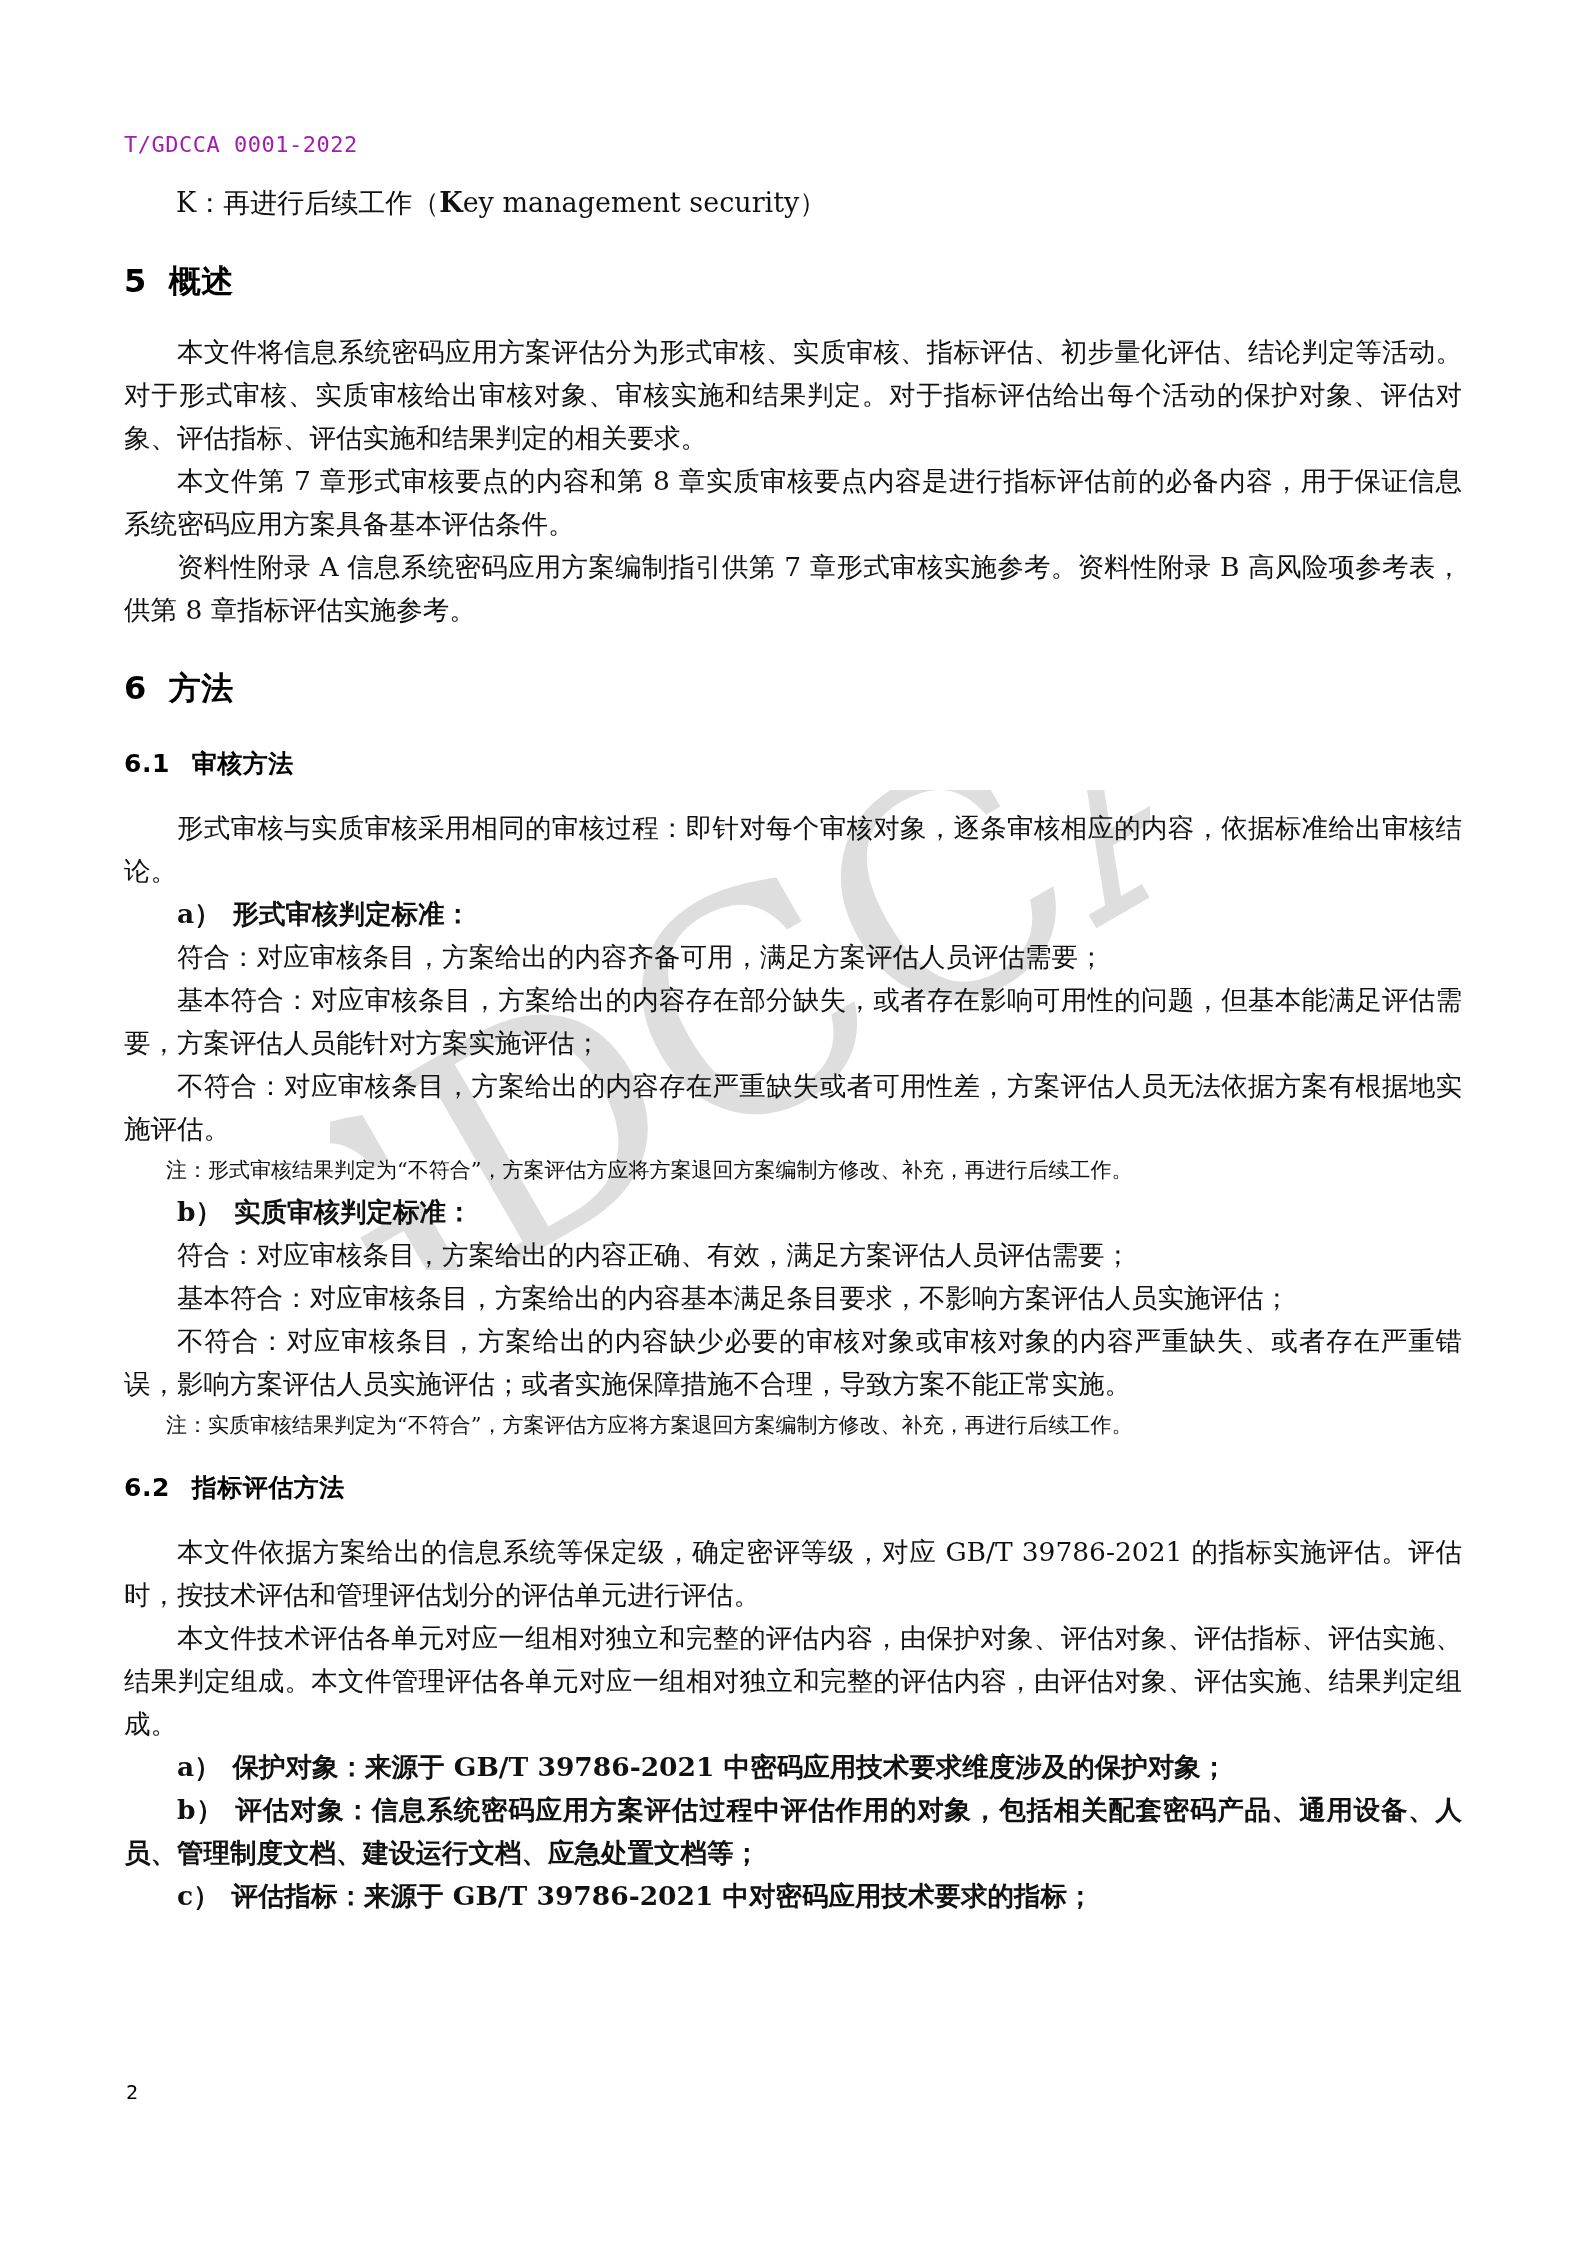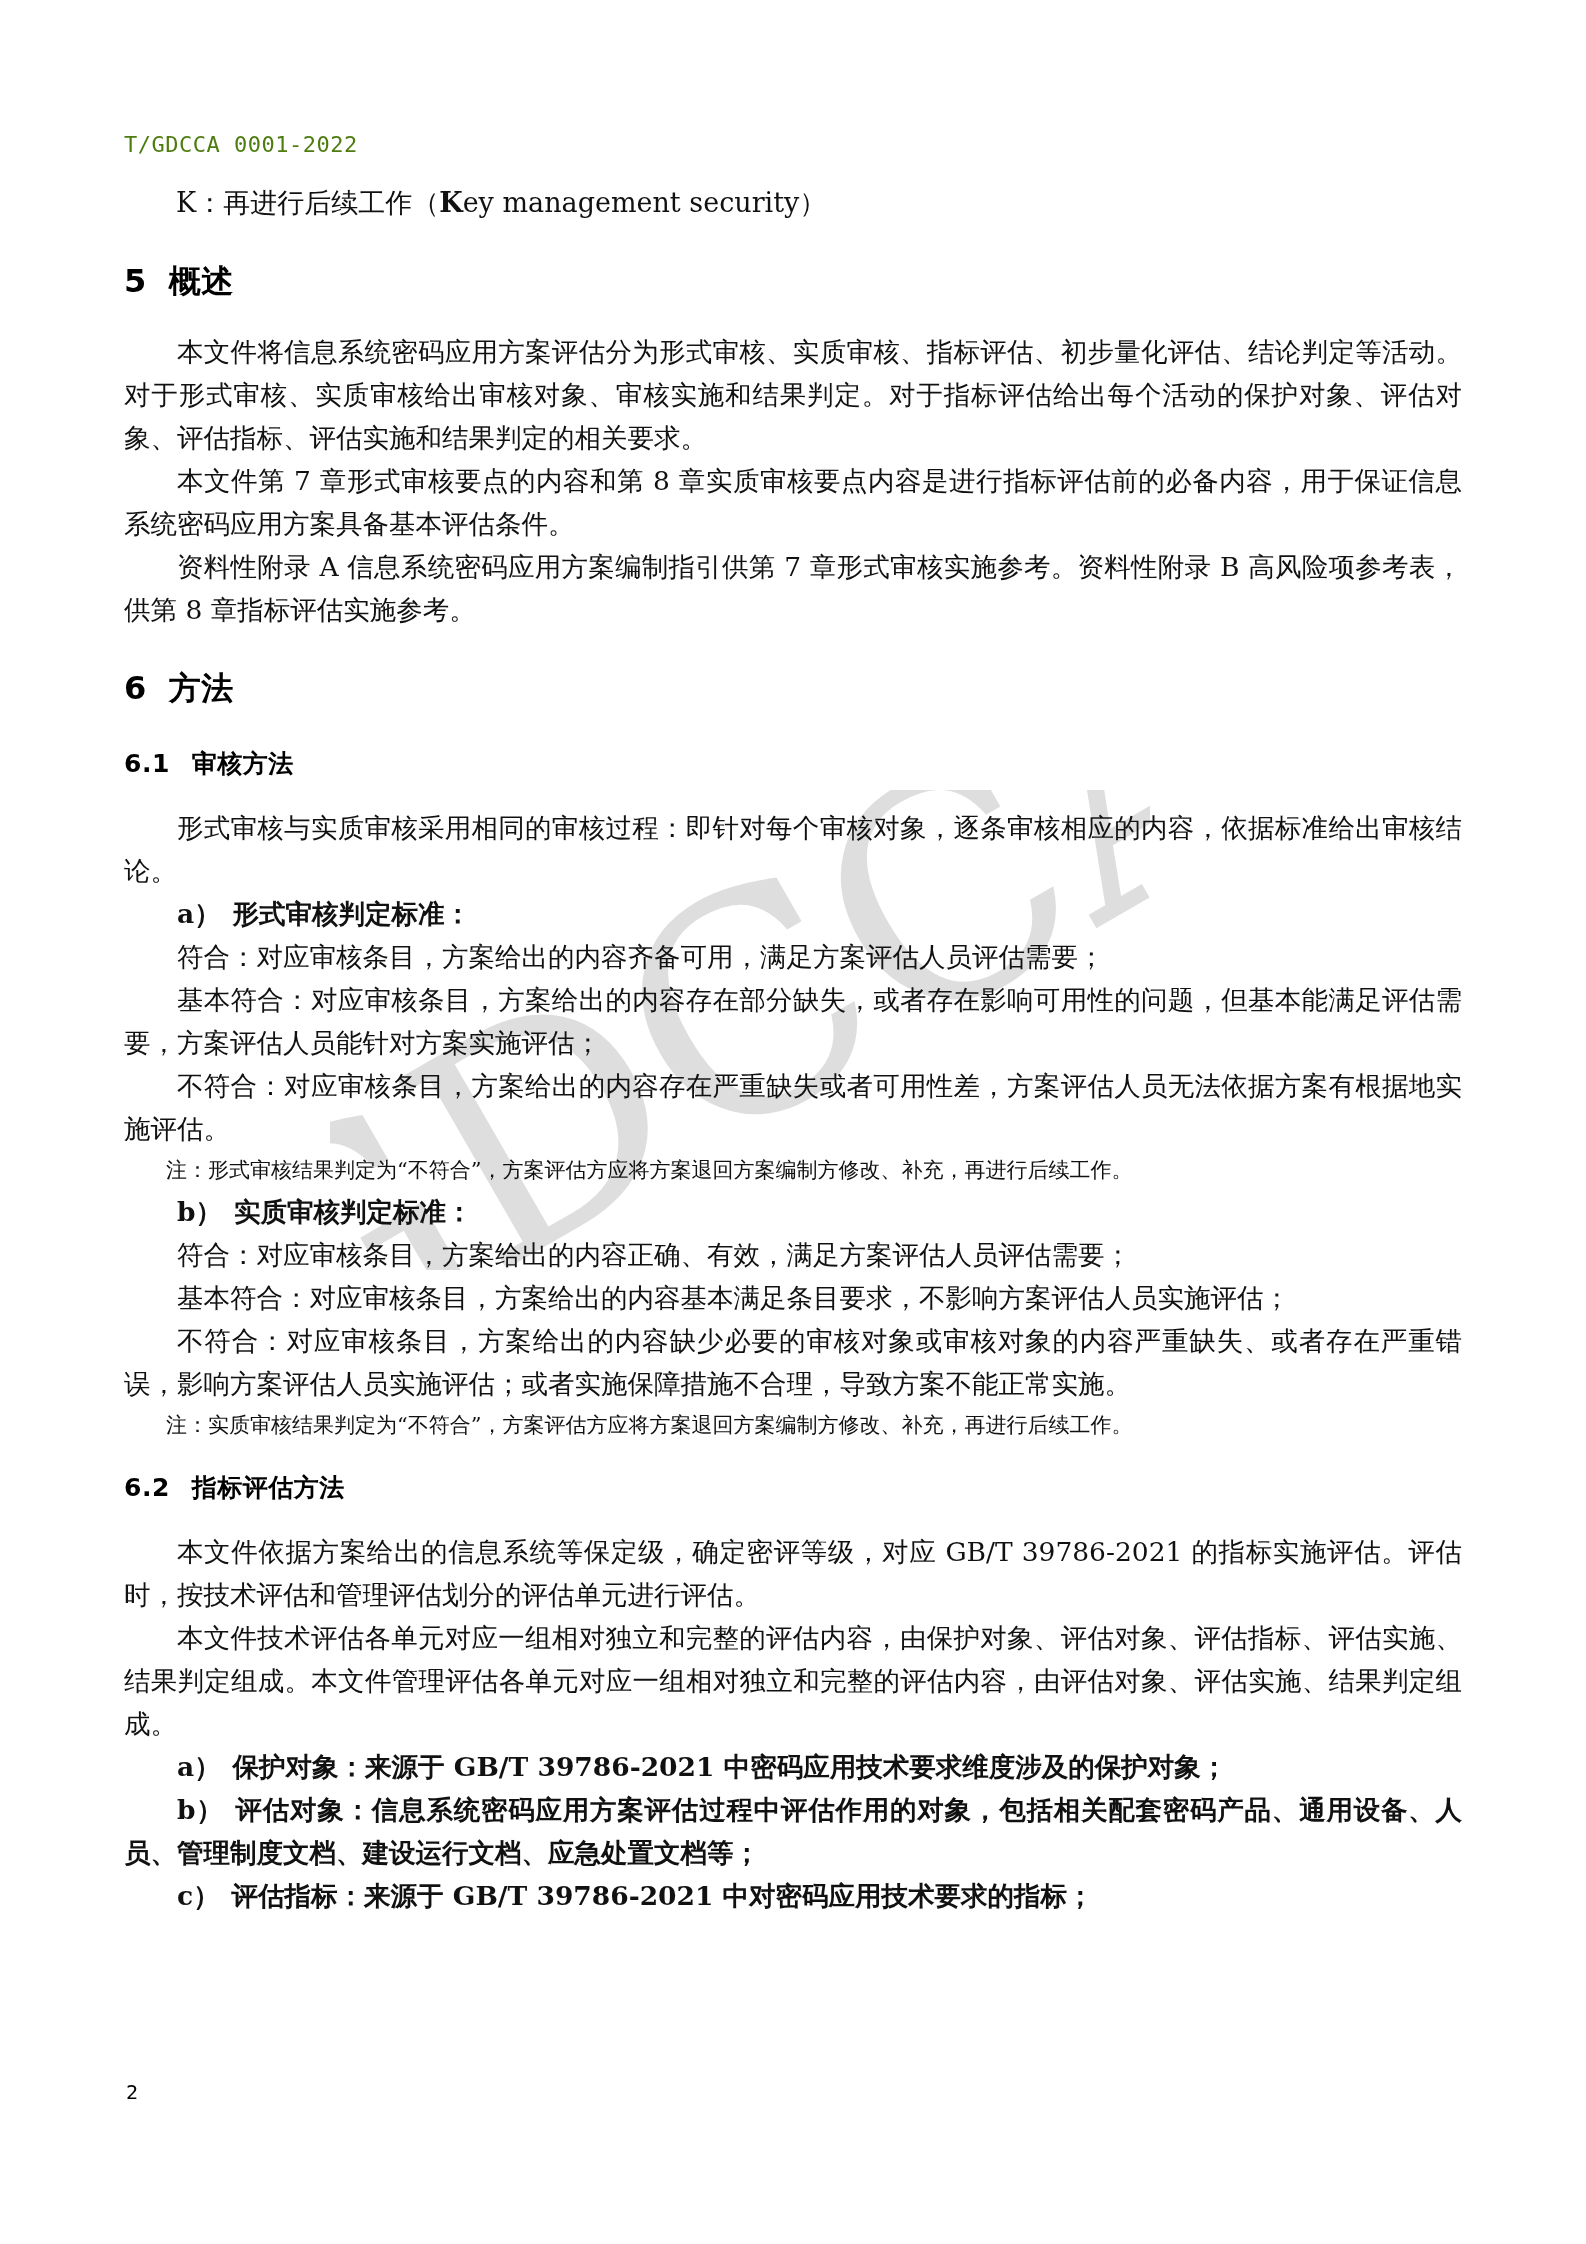--- a/index.html
+++ b/index.html
@@ -45,21 +45,21 @@
     z-index: 2;
   }
 
   .runhead {
     position: absolute;
     left: 124px;
     top: 132px;
     font-family: "DejaVu Sans Mono", "Liberation Mono", monospace;
     font-size: 22px;
     letter-spacing: 0.5px;
-    color: #4d7c0f;
+    color: #a21caf;
     white-space: nowrap;
   }
 
   .body-area {
     position: absolute;
     left: 124px;
     top: 182px;
     width: 1338px;
   }
 

